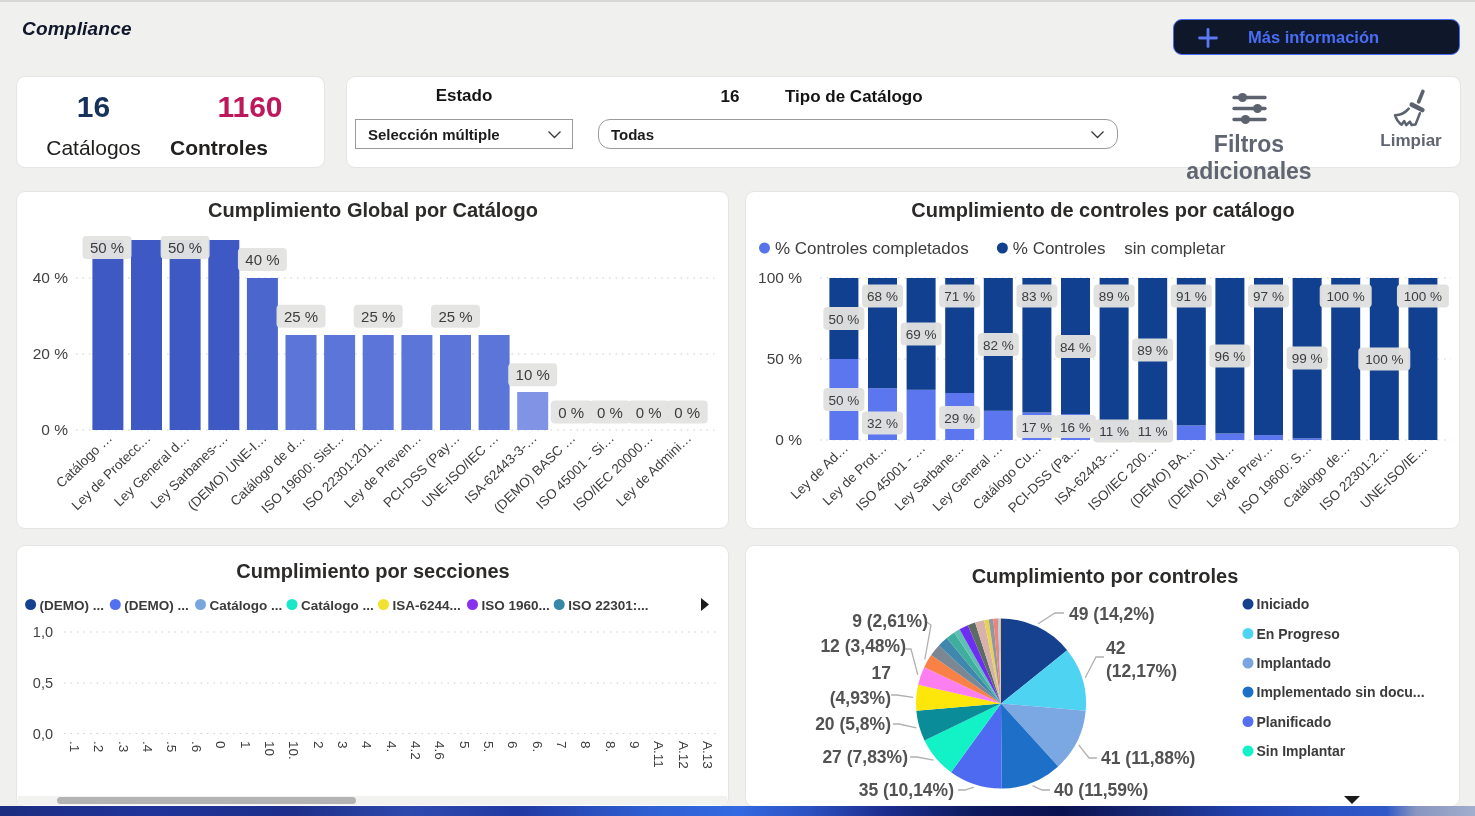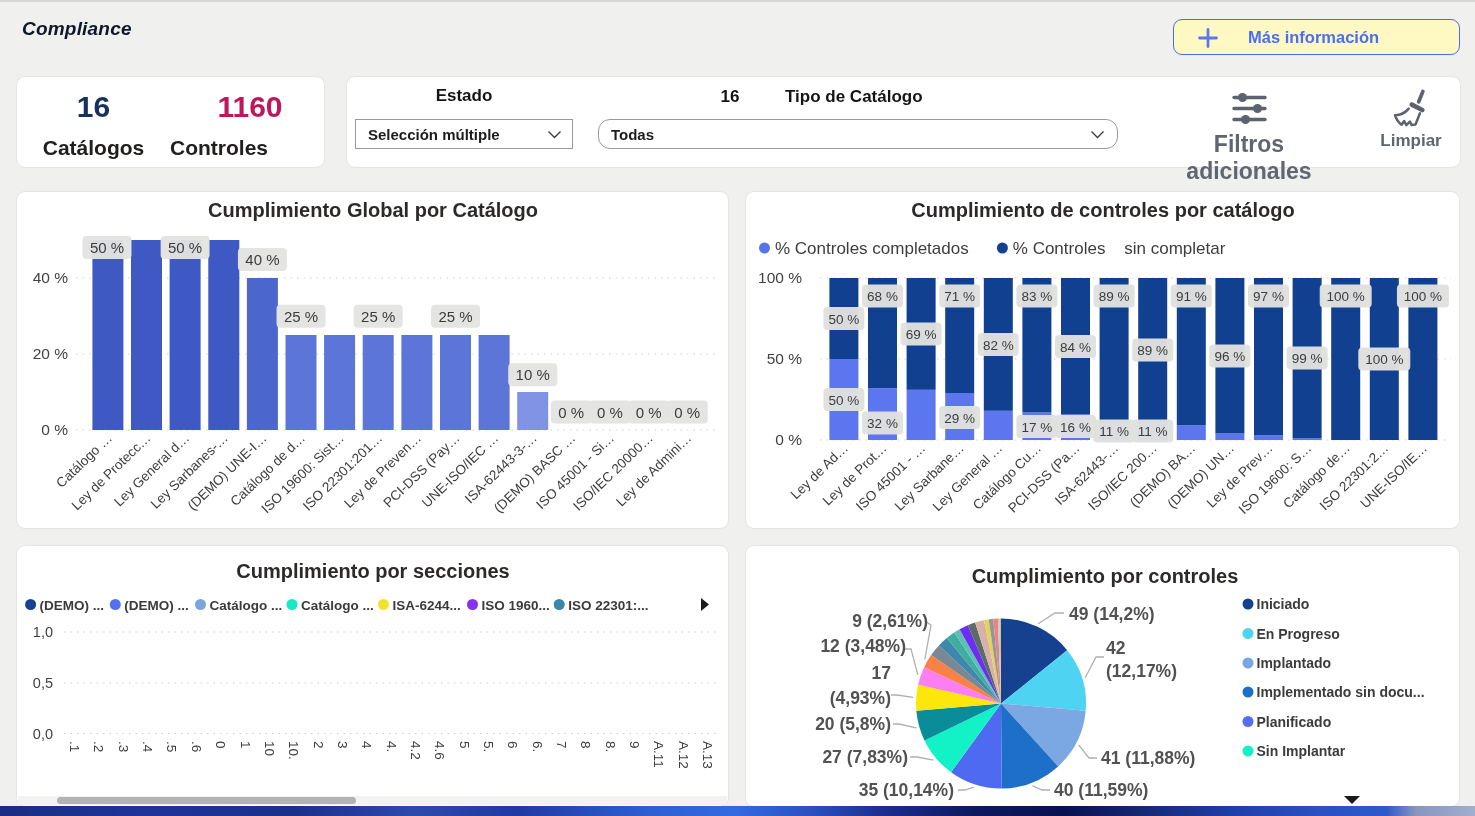--- a/index.html
+++ b/index.html
@@ -7,31 +7,31 @@
   .card{position:absolute;background:#fff;border:1px solid #e5e5e3;border-radius:9px;box-sizing:border-box;}
   .abs{position:absolute;}
   svg text{font-family:"Liberation Sans",sans-serif;}
 </style>
 </head>
 <body>
 <div class="abs" style="left:0;top:0;width:1475px;height:2px;background:#d7d7d5;"></div>
 
 <div class="abs" style="left:22px;top:18px;font-size:19px;font-weight:700;color:#0f172a;letter-spacing:0.2px;font-style:italic;">Compliance</div>
 
-<div class="abs" style="left:1173px;top:19px;width:287px;height:36px;background:#fef9c3;border:1.6px solid #4a6cf5;border-radius:9px;box-sizing:border-box;">
+<div class="abs" style="left:1173px;top:19px;width:287px;height:36px;background:#0f172a;border:1.6px solid #4a6cf5;border-radius:9px;box-sizing:border-box;">
   <svg class="abs" style="left:22px;top:6px;" width="24" height="24" viewBox="0 0 24 24">
       <path d="M12 3.5v17M3.5 12h17" stroke="#5b79f2" stroke-width="2.8" stroke-linecap="round"></path>
     </svg>
   <div class="abs" style="left:74px;top:8px;font-size:16.5px;font-weight:600;color:#4a6df6;">Más información</div>
 </div>
 
 <div class="card" style="left:16px;top:76px;width:309px;height:92px;"></div>
 <div class="abs" style="left:16px;top:90px;width:155px;text-align:center;font-size:30px;font-weight:700;color:#16325c;">16</div>
 <div class="abs" style="left:170px;top:90px;width:160px;text-align:center;font-size:30px;font-weight:700;color:#be185d;">1160</div>
-<div class="abs" style="left:16px;top:136px;width:155px;text-align:center;font-size:21px;font-weight:700;color:#21201f;">Catálogos</div>
+<div class="abs" style="left:16px;top:136px;width:155px;text-align:center;font-size:21px;font-weight:400;color:#21201f;">Catálogos</div>
 <div class="abs" style="left:170px;top:136px;width:160px;text-align:left;font-size:21px;font-weight:700;color:#21201f;">Controles</div>
 
 <div class="card" style="left:346px;top:76px;width:1115px;height:92px;"></div>
 <div class="abs" style="left:364px;top:86px;width:200px;text-align:center;font-size:17px;font-weight:700;color:#141414;">Estado</div>
 <div class="abs" style="left:355px;top:119px;width:218px;height:30px;background:#fff;border:1px solid #9a9a98;border-radius:0;box-sizing:border-box;">
   <div class="abs" style="left:12px;top:6px;font-size:15px;font-weight:600;color:#1c1c1c;">Selección múltiple</div>
   <svg class="abs" style="right:10px;top:9px;" width="15" height="12" viewBox="0 0 15 12">
       <path d="M1.5 2.5 L7.5 8.5 L13.5 2.5" stroke="#3a3a3a" stroke-width="1.3" fill="none"></path>
     </svg>
 </div>

